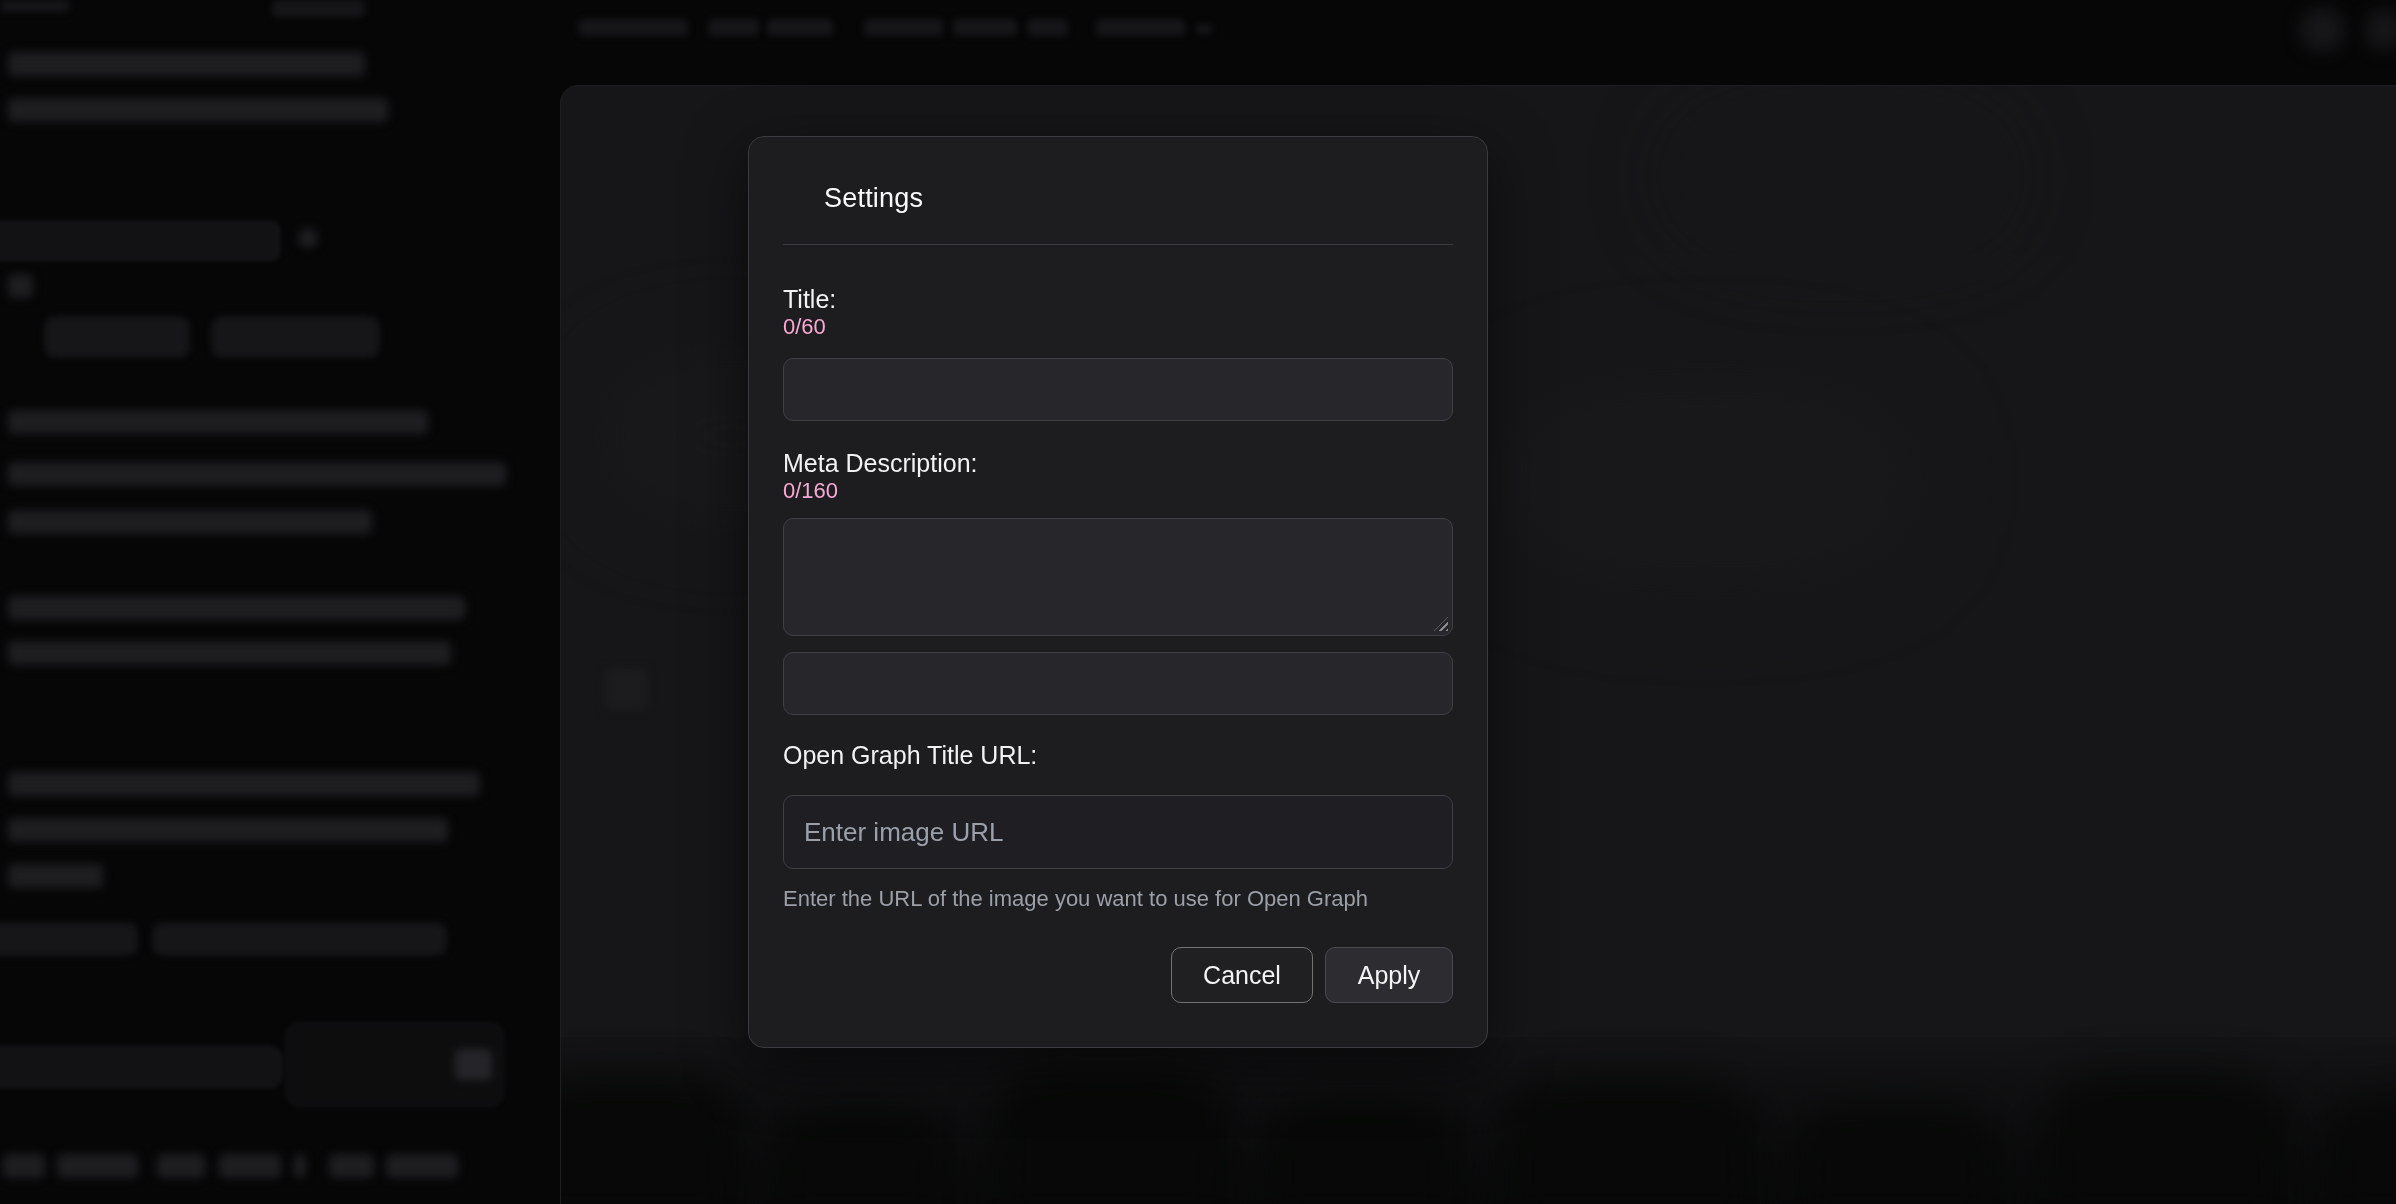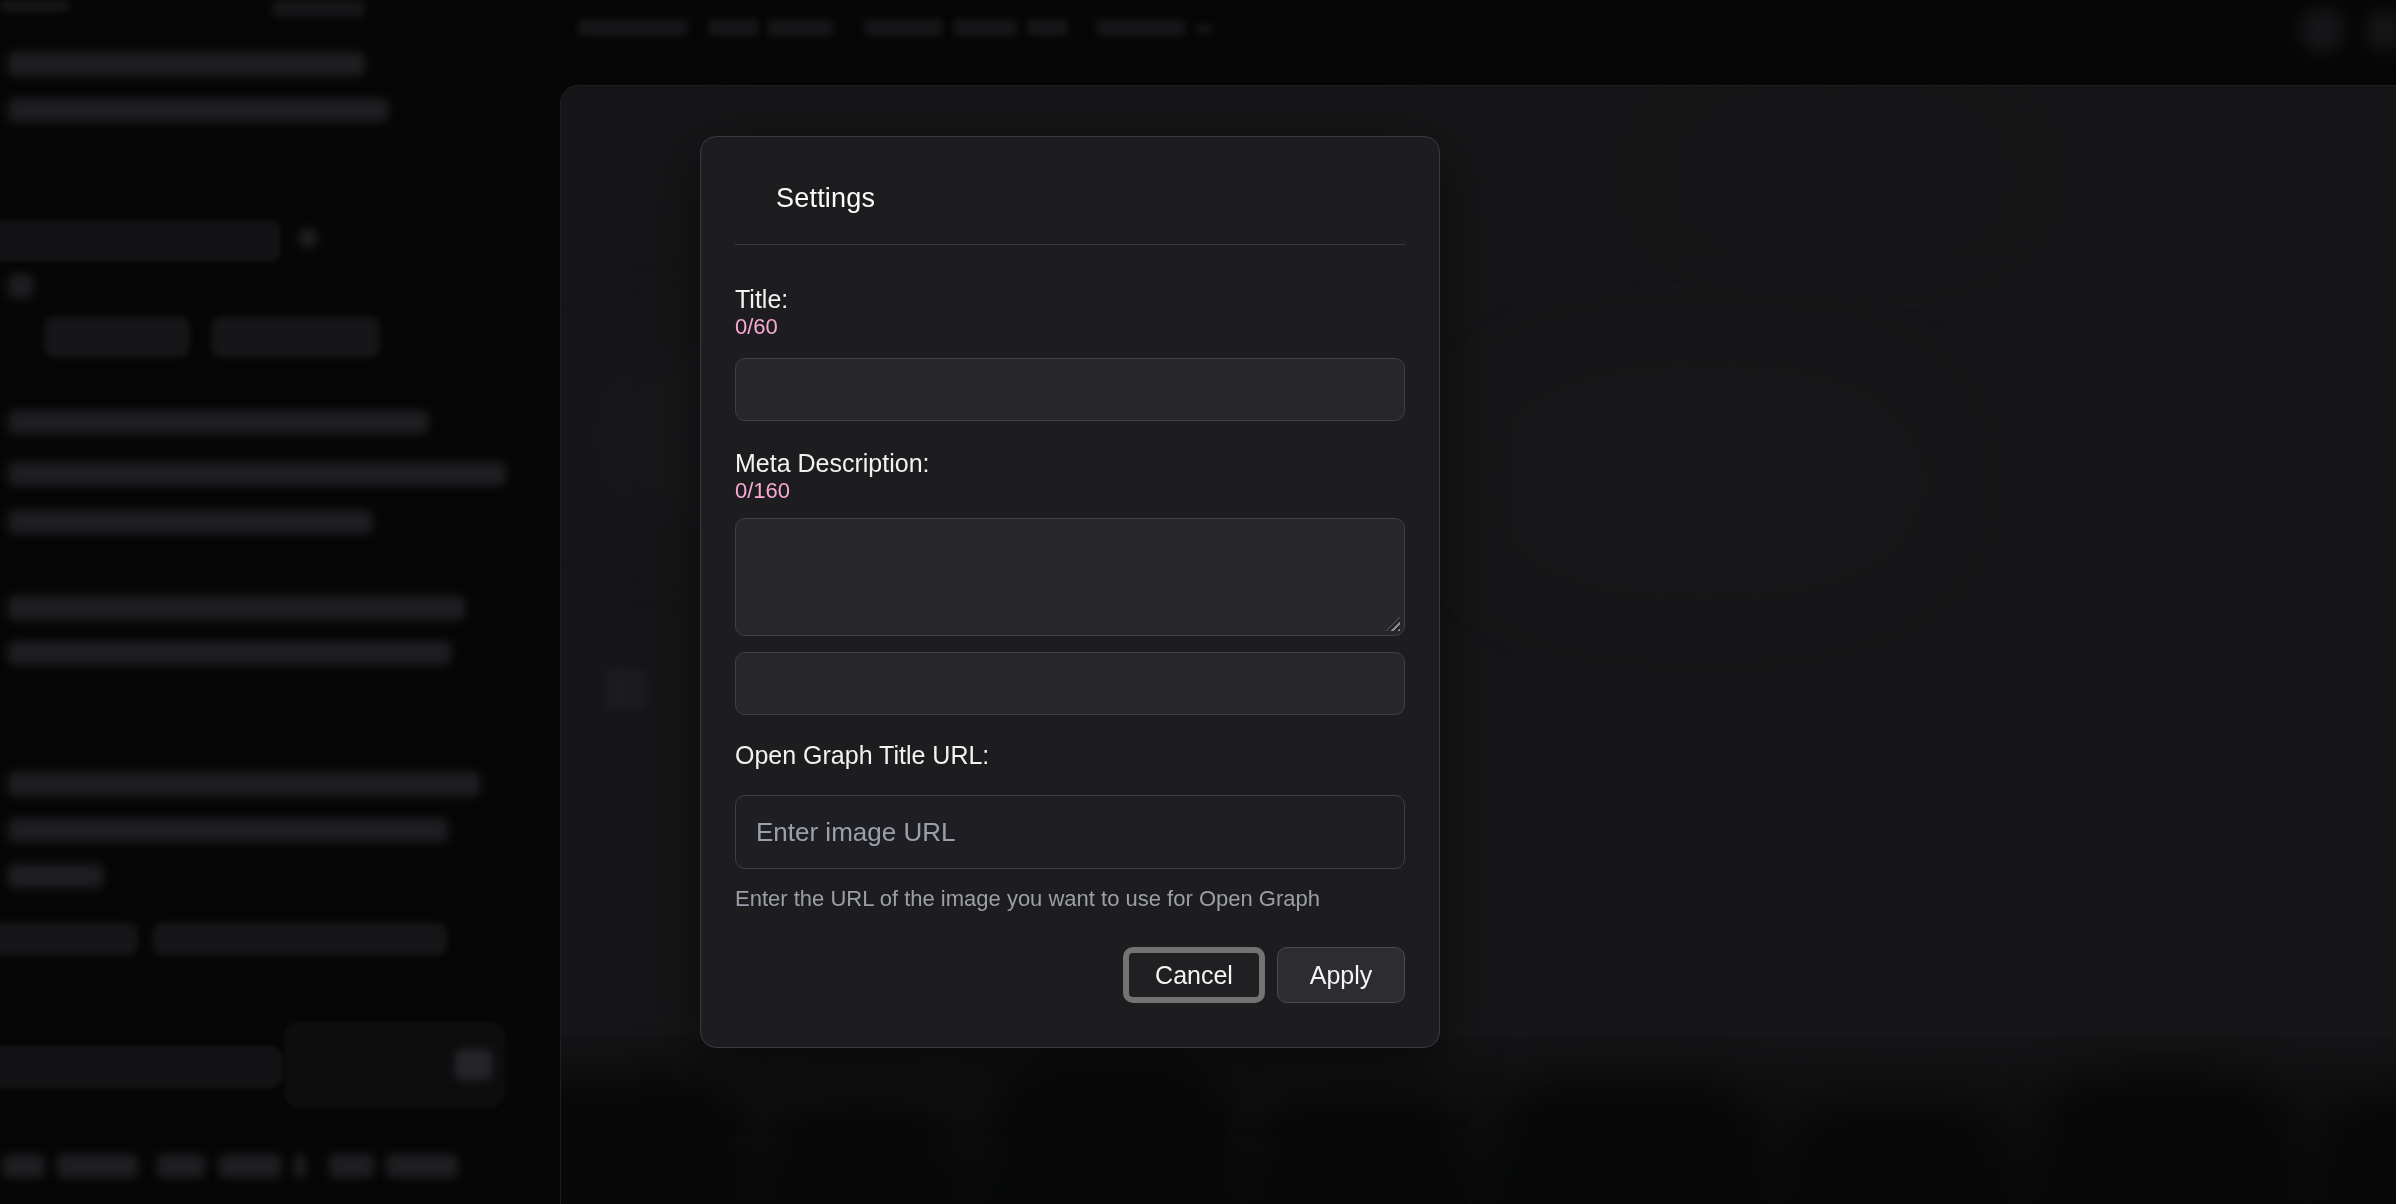--- a/index.html
+++ b/index.html
@@ -35,21 +35,21 @@
     position:absolute; background:#222226; border:1px solid #303036;
     border-radius:9px; filter:blur(3px);
   }
   .glow { position:absolute; background:#232327; border-radius:50%; filter:blur(8px); }
 
   
   .overlay { position:absolute; inset:0; background:rgba(0,0,0,0.35); z-index:10; }
 
   
   .modal {
-    position:absolute; left:700px; top:136px; width:740px; height:912px; z-index:20;
+    position:absolute; left:748px; top:136px; width:740px; height:912px; z-index:20;
     background:#1d1d20; border:1px solid #3a3a40; border-radius:16px;
     box-shadow:0 18px 60px rgba(0,0,0,0.55);
     padding:46px 34px 22px 34px; color:#f2f2f3;
   }
   .modal-title { font-size:27px; font-weight:500; color:#fafafa; margin-left:41px; letter-spacing:0.2px; }
   .modal-divider { height:1px; background:#3a3a40; margin:30px 0 0 0; border:0; }
 
   .field-row { display:flex; justify-content:space-between; align-items:baseline;flex-direction:column; }
   .field-label { font-size:25px; color:#f2f2f3; }
   .field-counter { font-size:22px; color:#f9a8d4; }
@@ -81,21 +81,21 @@
   }
   .url-input::placeholder { color:#9aa0ab; opacity:1; }
   .helper-text { margin-top:17px; font-size:22px; color:#9b9fa7; }
 
   .btn-row { display:flex; justify-content:flex-end; gap:12px; margin-top:35px; }
   .btn {
     height:56px; border-radius:10px; font-size:25px; color:#f4f4f5;
     display:flex; align-items:center; justify-content:center;
     font-family:"Liberation Sans", sans-serif; cursor:pointer;
   }
-  .btn-cancel { width:142px; background:#202023; border:6px solid #737373; }
+  .btn-cancel { width:142px; background:#202023; border:1px solid #737373; }
   .btn-apply  { width:128px; background:#2c2c31; border:1px solid #4a4a51; }
 
   .gap-40 { margin-top:40px; }
   .gap-28 { margin-top:28px; }
   .gap-36 { margin-top:36px; }
   .gap-26 { margin-top:26px; }
 </style>
 </head>
 <body>
 

